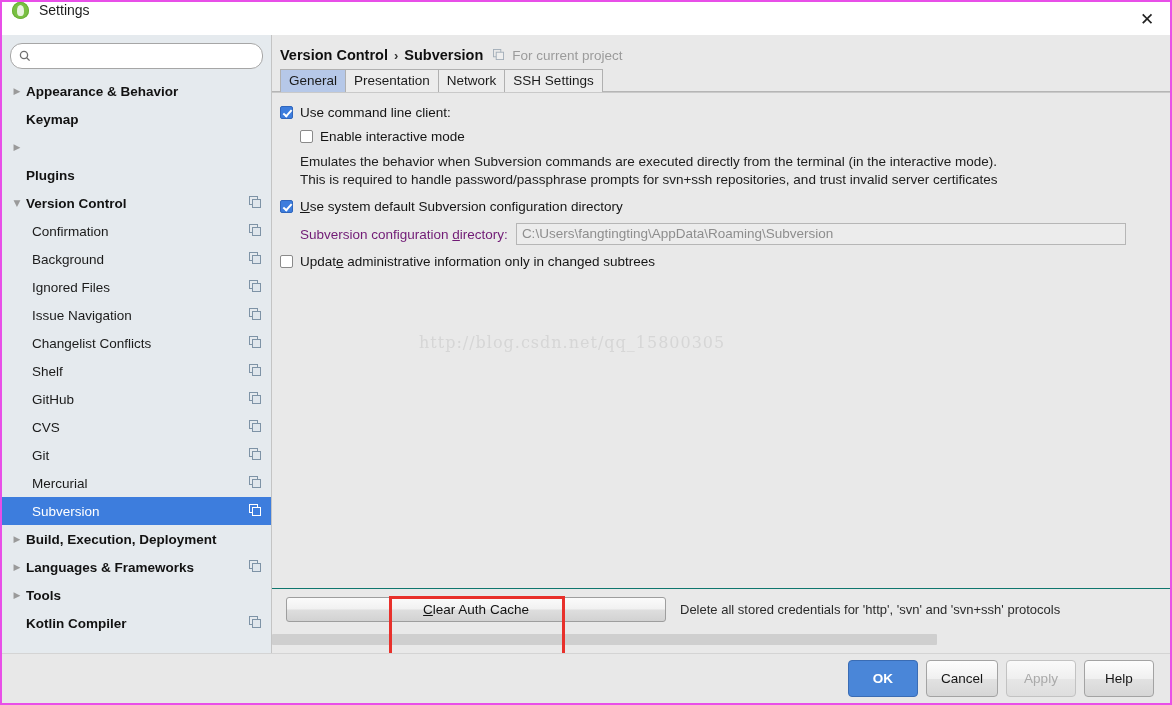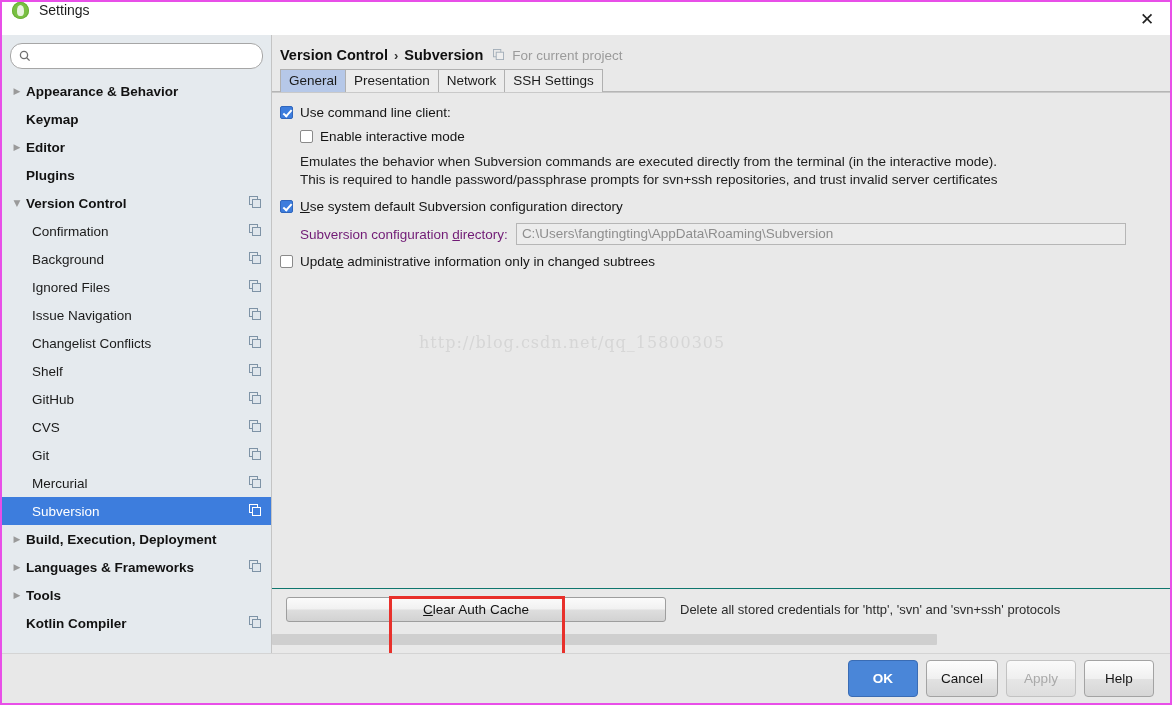--- a/index.html
+++ b/index.html
@@ -443,21 +443,20 @@
           <div class="tree-row top">
             <span class="arrow">▶</span>
             <span class="label">Appearance &amp; Behavior</span>
           </div>
           <div class="tree-row top">
             <span class="arrow"></span>
             <span class="label">Keymap</span>
           </div>
           <div class="tree-row top">
             <span class="arrow">▶</span>
-            <span class="label">Editor</span>
           </div>
           <div class="tree-row top">
             <span class="arrow"></span>
             <span class="label">Plugins</span>
           </div>
           <div class="tree-row top">
             <span class="arrow">▼</span>
             <span class="label">Version Control</span>
             <span class="copy-icon"><svg width="12" height="12" viewBox="0 0 12 12">
                 <rect x="0.5" y="0.5" width="8" height="8" fill="none" stroke="#7e93a6" stroke-width="1"></rect>

